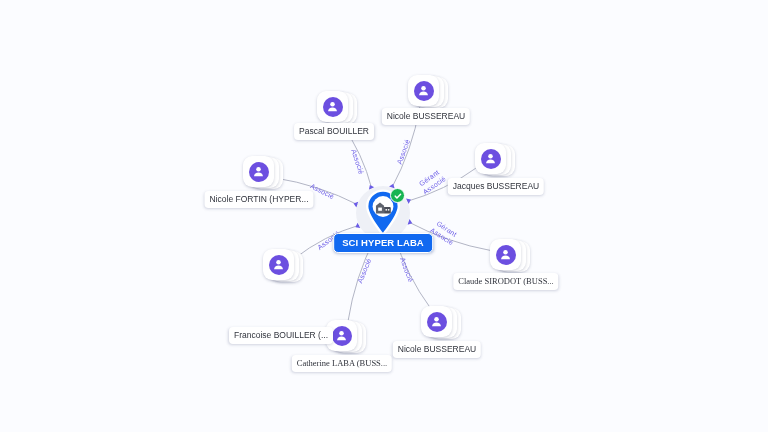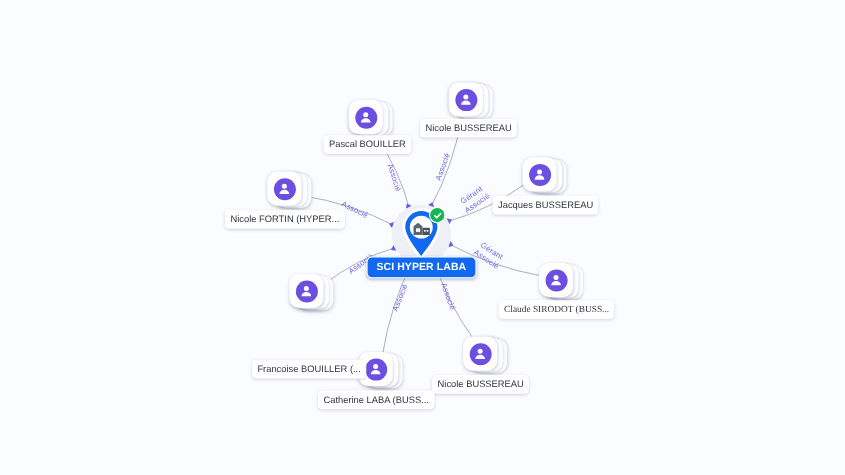--- a/index.html
+++ b/index.html
@@ -268,21 +268,21 @@
           <div class="card c3"></div>
           <div class="card c2"></div>
           <div class="card c1"></div>
           <div class="avatar">
             <svg viewBox="0 0 20 20" width="13" height="13">
               <circle cx="10" cy="6.6" r="3.5" fill="#ffffff"></circle>
               <path d="M3.2 17.4c0-3.8 3.1-6 6.8-6s6.8 2.2 6.8 6z" fill="#ffffff"></path>
             </svg>
           </div>
         </div>
-        <div class="node-label" style="left: -1px; top: 18px;">Catherine LABA (BUSS...</div>
+        <div class="node-label" style="left: -1px; top: 18px; font-family: Liberation Serif, serif;">Catherine LABA (BUSS...</div>
       </div>
       <div class="person" style="left: 280px; top: 266px;">
         <div class="stack">
           <div class="card c3"></div>
           <div class="card c2"></div>
           <div class="card c1"></div>
           <div class="avatar">
             <svg viewBox="0 0 20 20" width="13" height="13">
               <circle cx="10" cy="6.6" r="3.5" fill="#ffffff"></circle>
               <path d="M3.2 17.4c0-3.8 3.1-6 6.8-6s6.8 2.2 6.8 6z" fill="#ffffff"></path>

